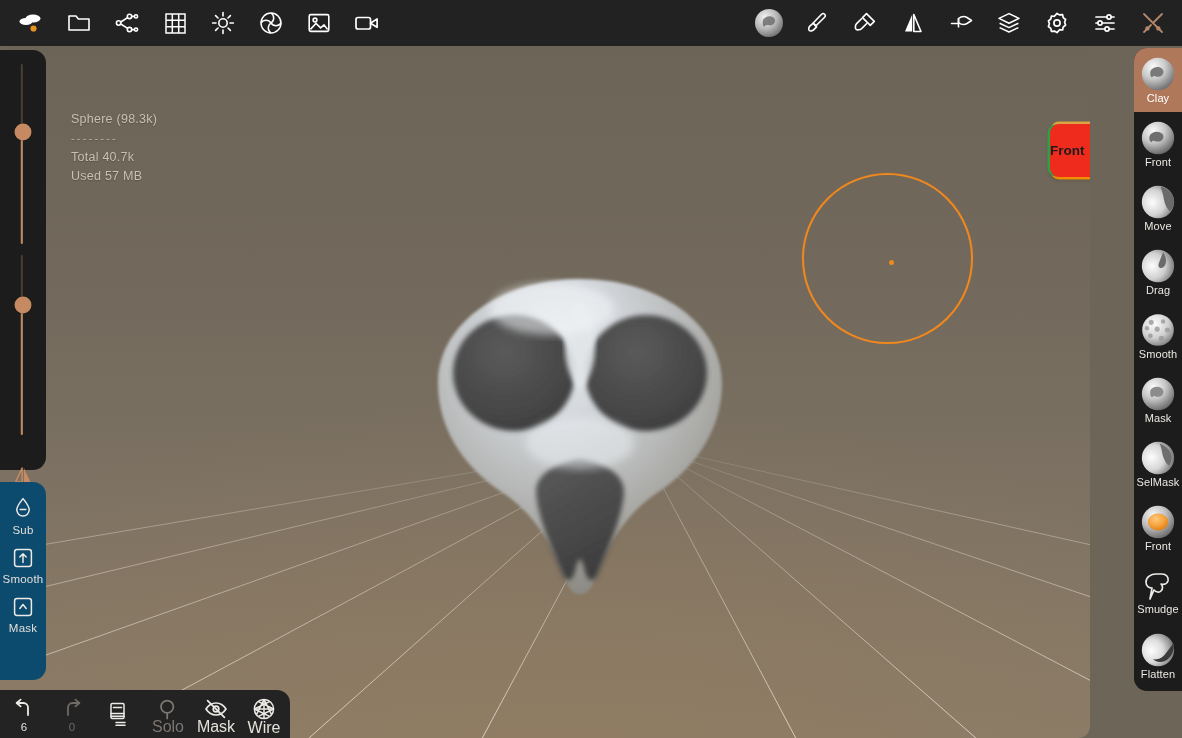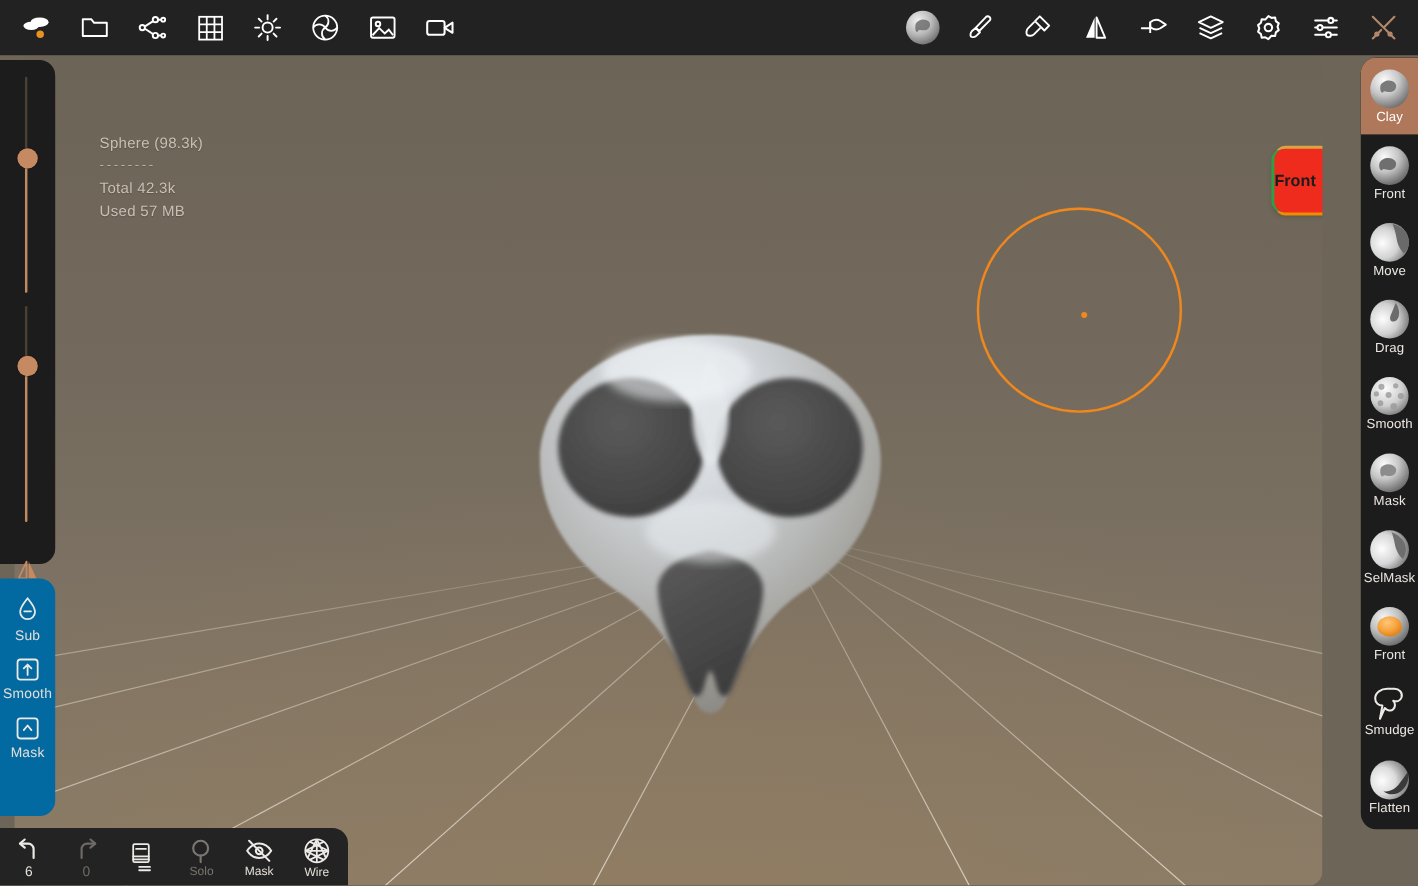--- a/index.html
+++ b/index.html
@@ -6,21 +6,21 @@
   html,body { width:1182px; height:738px; overflow:hidden; }
   body {
     font-family:"Liberation Sans", sans-serif;
     background:#6e6559;
     position:relative;
     -webkit-font-smoothing:antialiased;
   }
 
   
   #viewport{
-    position:absolute; left:12px; top:46px; width:1090px; height:692px;
+    position:absolute; left:0; top:46px; width:1090px; height:692px;
     background:
       radial-gradient(120% 90% at 50% 105%, rgba(150,125,95,0.55) 0%, rgba(150,125,95,0) 60%),
       linear-gradient(to bottom, #6d6458 0%, #736a5d 38%, #7c7162 62%, #857865 85%, #8a7c68 100%);
     overflow:hidden;
     border-radius:12px;
   }
   #grid{ position:absolute; left:0; top:0; width:1182px; height:692px; }
 
   
   #model{
@@ -100,21 +100,21 @@
   #sym-btn{
     position:absolute; left:0; top:405px; width:46px; height:55px;
     display:flex; flex-direction:column; align-items:center; justify-content:center;
     gap:3px; cursor:pointer;
   }
   .side-label{ color:#e2ded8; font-size:11.5px; letter-spacing:.2px; }
 
   #left-bottom{
     position:absolute; left:0px; top:482px; width:46px; height:198px;
     border-radius:0 13px 13px 0;
-    background:#0369a1;
+    background:#0c4a6e;
     display:flex; flex-direction:column; align-items:center;
     padding-top:14px; gap:11px;
   }
   .lb-item{
     width:46px; display:flex; flex-direction:column; align-items:center; gap:4px;
     cursor:pointer;
   }
 
   
   #right-bar{
@@ -136,21 +136,21 @@
   #bottombar{
     position:absolute; left:0; bottom:0; width:290px; height:48px;
     background:#232323; border-radius:0 13px 0 0;
     display:flex; align-items:flex-start;
   }
   .bb-btn{
     width:48px; height:48px; display:flex; flex-direction:column;
     align-items:center; justify-content:center; gap:0px; cursor:pointer;
     padding-top:3px;
   }
-  .bb-btn .bb-label{ color:#e4e0da; font-size:10px; line-height:13px; }
+  .bb-btn .bb-label{ color:#e4e0da; font-size:16px; line-height:13px; }
   .bb-btn.dim .bb-label{ color:#7b7671; }
   .bb-count{ color:#e4e0da; font-size:11.5px; line-height:13px; margin-top:1px; }
   .bb-count.zero{ color:#6f6a65; }
 
   svg{ overflow:visible; }
 </style>
 </head>
 <body>
 
 <div id="viewport">
@@ -262,21 +262,21 @@
     <ellipse cx="142" cy="48" rx="62" ry="26" fill="#f4f7f9" opacity="0.55" filter="url(#soft2)"></ellipse>
   </svg>
 
   <div id="brush-cursor">
     <div id="brush-dot"></div>
   </div>
 
   <div id="stats">
     <div>Sphere (98.3k)</div>
     <div class="sep">--------</div>
-    <div>Total 42.3k</div>
+    <div>Total 40.7k</div>
     <div>Used 57 MB</div>
   </div>
 
   <div id="front-btn">
     <span>Front</span>
   </div>
 </div>
 
 <div id="topbar">
   <div class="tb-left">

